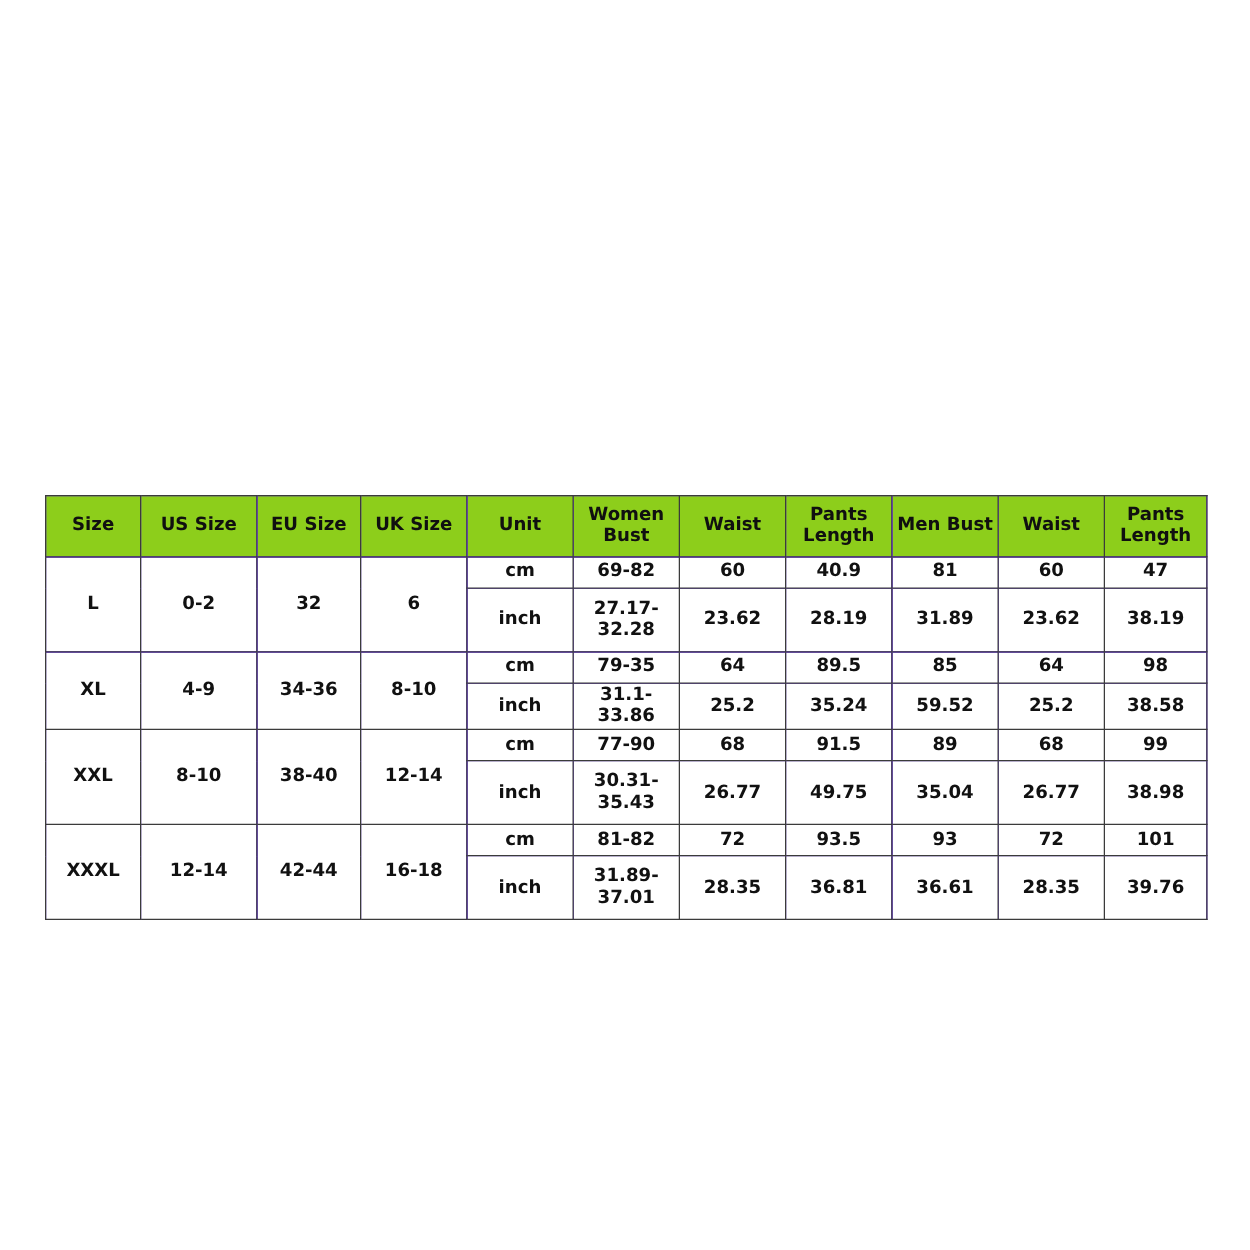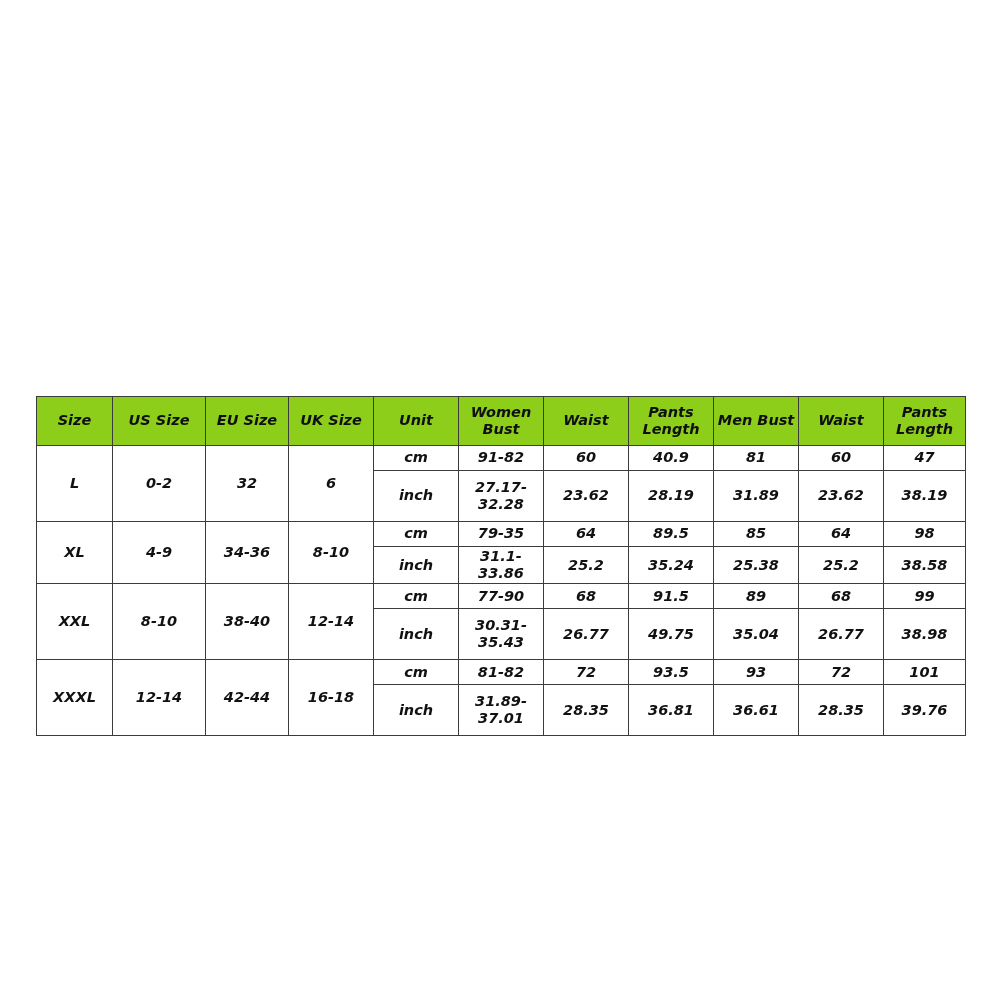--- a/index.html
+++ b/index.html
@@ -24,21 +24,20 @@
     left: 36px;
     top: 396px;
     width: 929px;
   }
 
   table.size-chart {
     border-collapse: collapse;
     table-layout: fixed;
     width: 929px;
     background: #8b5cf6;
-    font-style: italic;
   }
 
   table.size-chart th,
   table.size-chart td {
     border: 1.5px solid #3b3b3b;
     text-align: center;
     vertical-align: middle;
     font-weight: bold;
     color: #111111;
     padding: 1px 2px;
@@ -142,21 +141,21 @@
       </thead>
 
       <tbody>
 
         <tr class="cm-row">
           <td class="size-cell" rowspan="2">L</td>
           <td class="region-cell" rowspan="2">0-2</td>
           <td class="region-cell" rowspan="2">32</td>
           <td class="region-cell" rowspan="2">6</td>
           <td class="unit-cell">cm</td>
-          <td>91-82</td>
+          <td>69-82</td>
           <td>60</td>
           <td>40.9</td>
           <td>81</td>
           <td>60</td>
           <td>47</td>
         </tr>
         <tr class="inch-row tall">
           <td class="unit-cell">inch</td>
           <td>27.17-32.28</td>
           <td>23.62</td>
@@ -177,21 +176,21 @@
           <td>89.5</td>
           <td>85</td>
           <td>64</td>
           <td>98</td>
         </tr>
         <tr class="inch-row short">
           <td class="unit-cell">inch</td>
           <td>31.1-33.86</td>
           <td>25.2</td>
           <td>35.24</td>
-          <td>25.38</td>
+          <td>59.52</td>
           <td>25.2</td>
           <td>38.58</td>
         </tr>
 
         <tr class="cm-row">
           <td class="size-cell" rowspan="2">XXL</td>
           <td class="region-cell" rowspan="2">8-10</td>
           <td class="region-cell" rowspan="2">38-40</td>
           <td class="region-cell" rowspan="2">12-14</td>
           <td class="unit-cell">cm</td>

